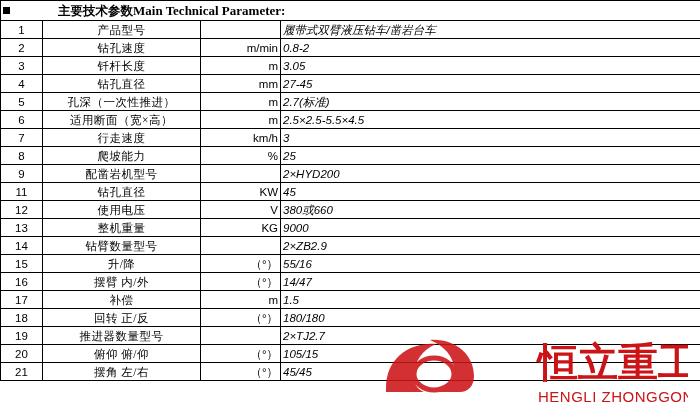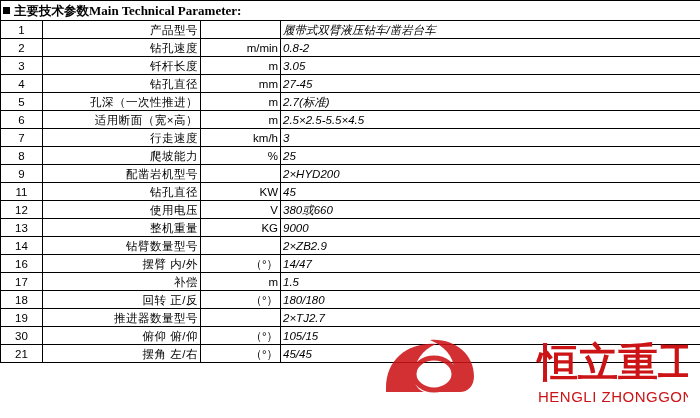--- a/index.html
+++ b/index.html
@@ -40,23 +40,24 @@
   col.c-idx { width: 42px; }
   col.c-name { width: 158px; }
   col.c-unit { width: 80px; }
   col.c-val { width: 420px; }
 
   td.idx {
     text-align: center;
     font-size: 12px;
   }
   td.name {
-    text-align: right;
+    text-align: center;
     font-size: 12px;
     letter-spacing: 0.5px;
+    font-family: Liberation Serif, serif;
   }
   td.unit {
     text-align: right;
     font-size: 10.5px;
   }
   td.val {
     text-align: left;
     font-size: 11.5px;
     font-style: italic;
   }
@@ -65,20 +66,21 @@
   }
   td.title-cell {
     text-align: left;
     font-weight: bold;
     font-size: 13px;
     padding-left: 4px;
   }
   .title-cn {
     font-size: 12.5px;
     font-weight: bold;
+    margin-left: 44px;
   }
   .title-en {
     font-size: 13px;
     font-weight: bold;
     font-family: "Liberation Serif", serif;
   }
   .bullet {
     display: inline-block;
     width: 7px;
     height: 7px;
@@ -189,20 +191,26 @@
         <td class="unit">KG</td>
         <td class="val">9000</td>
       </tr>
       <tr>
         <td class="idx">14</td>
         <td class="name">钻臂数量型号</td>
         <td class="unit"></td>
         <td class="val">2×ZB2.9</td>
       </tr>
       <tr>
+        <td class="idx">15</td>
+        <td class="name">升/降</td>
+        <td class="unit">（°）</td>
+        <td class="val">55/16</td>
+      </tr>
+      <tr>
         <td class="idx">16</td>
         <td class="name">摆臂 内/外</td>
         <td class="unit">（°）</td>
         <td class="val">14/47</td>
       </tr>
       <tr>
         <td class="idx">17</td>
         <td class="name">补偿</td>
         <td class="unit">m</td>
         <td class="val">1.5</td>
@@ -213,21 +221,21 @@
         <td class="unit">（°）</td>
         <td class="val">180/180</td>
       </tr>
       <tr>
         <td class="idx">19</td>
         <td class="name">推进器数量型号</td>
         <td class="unit"></td>
         <td class="val">2×TJ2.7</td>
       </tr>
       <tr>
-        <td class="idx">30</td>
+        <td class="idx">20</td>
         <td class="name">俯仰 俯/仰</td>
         <td class="unit">（°）</td>
         <td class="val">105/15</td>
       </tr>
       <tr>
         <td class="idx">21</td>
         <td class="name">摆角 左/右</td>
         <td class="unit">（°）</td>
         <td class="val">45/45</td>
       </tr>

